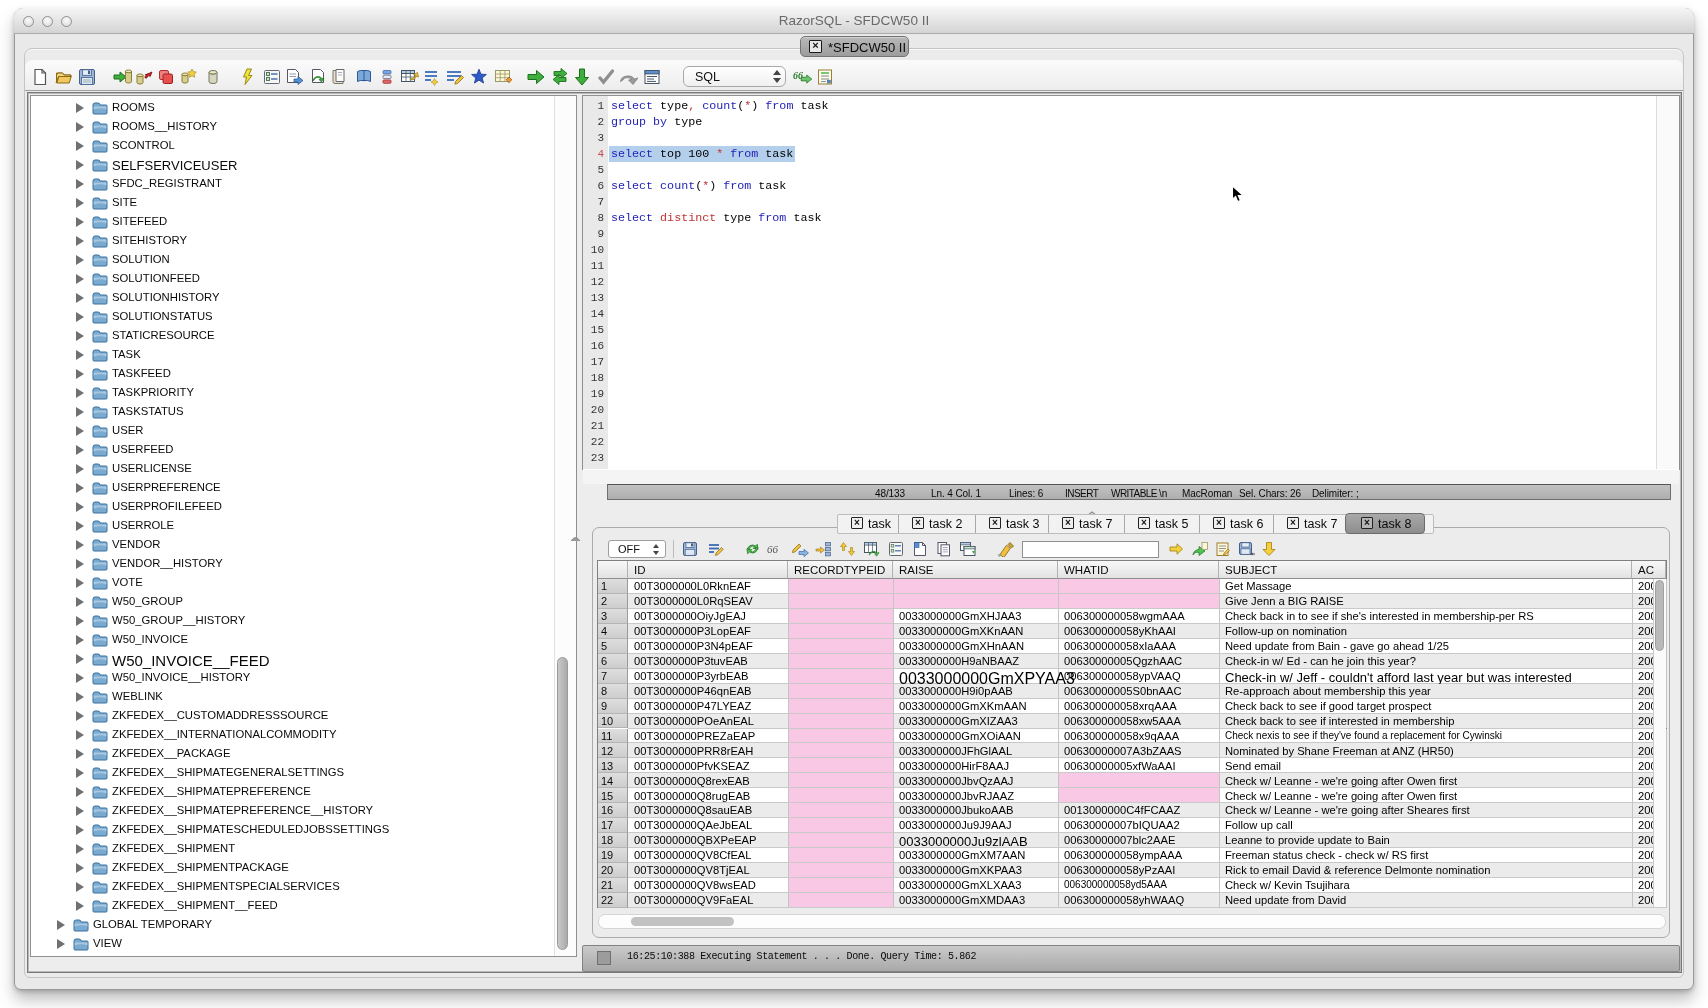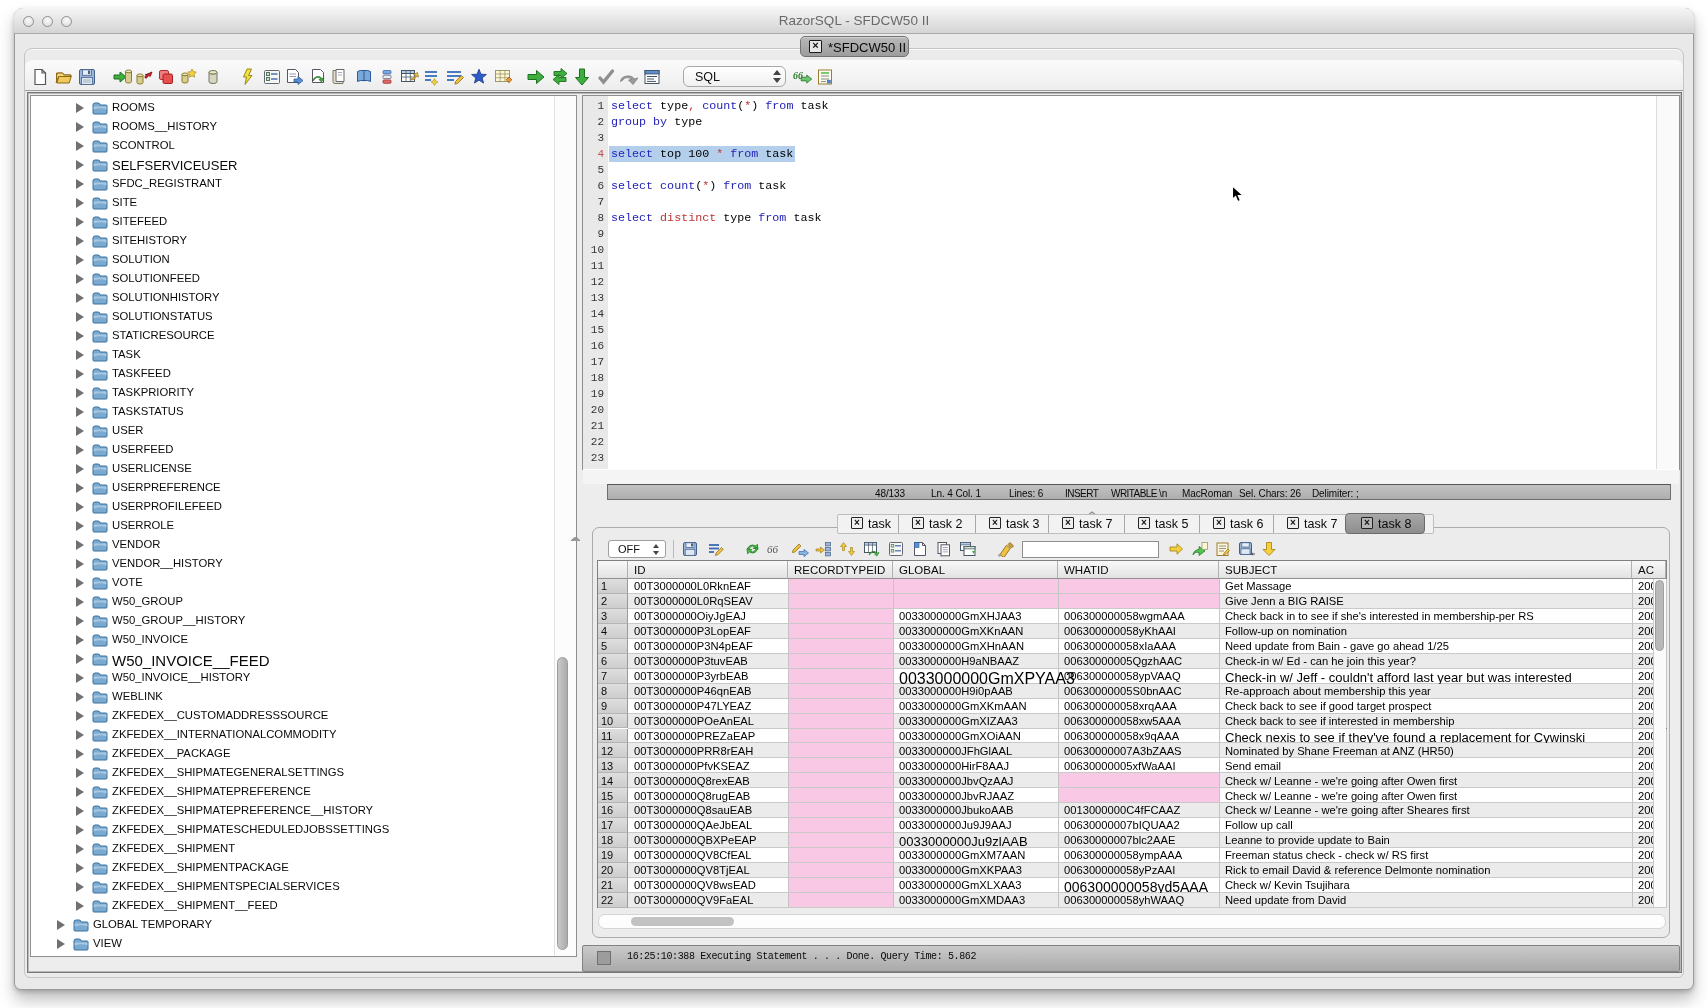--- a/index.html
+++ b/index.html
@@ -611,21 +611,21 @@
 <div style="position:absolute;left:1261px;top:541px;width:16px;height:16px"><svg width="16" height="16" viewBox="0 0 16 16">
       <path d="M5.5 1.5 h5 v7 h3.5 L8 14.5 2 8.5 h3.5 z" fill="#f5d03c" stroke="#a8891a" stroke-width=".9"></path>
     </svg></div>
 <div class="abs" style="left:597px;top:560px;width:1070px;height:348px;background:#fff;border:1px solid #808080"></div>
 <div class="abs" style="left:598px;top:561px;width:30px;height:18px;background:linear-gradient(#f8f8f8,#e2e2e2);border-right:1px solid #b0b0b0;border-bottom:1px solid #8f8f8f"></div>
 <div class="abs" style="left:628px;top:561px;width:160px;height:18px;background:linear-gradient(#f8f8f8,#e2e2e2);border-right:1px solid #b0b0b0;border-bottom:1px solid #8f8f8f"></div>
 <div class="abs" style="left:634px;top:564px;font-size:11.5px;color:#0a0a0a">ID</div>
 <div class="abs" style="left:788px;top:561px;width:105px;height:18px;background:linear-gradient(#f8f8f8,#e2e2e2);border-right:1px solid #b0b0b0;border-bottom:1px solid #8f8f8f"></div>
 <div class="abs" style="left:794px;top:564px;font-size:11.5px;color:#0a0a0a">RECORDTYPEID</div>
 <div class="abs" style="left:893px;top:561px;width:165px;height:18px;background:linear-gradient(#f8f8f8,#e2e2e2);border-right:1px solid #b0b0b0;border-bottom:1px solid #8f8f8f"></div>
-<div class="abs" style="left:899px;top:564px;font-size:11.5px;color:#0a0a0a">GLOBAL</div>
+<div class="abs" style="left:899px;top:564px;font-size:11.5px;color:#0a0a0a">RAISE</div>
 <div class="abs" style="left:1058px;top:561px;width:161px;height:18px;background:linear-gradient(#f8f8f8,#e2e2e2);border-right:1px solid #b0b0b0;border-bottom:1px solid #8f8f8f"></div>
 <div class="abs" style="left:1064px;top:564px;font-size:11.5px;color:#0a0a0a">WHATID</div>
 <div class="abs" style="left:1219px;top:561px;width:413px;height:18px;background:linear-gradient(#f8f8f8,#e2e2e2);border-right:1px solid #b0b0b0;border-bottom:1px solid #8f8f8f"></div>
 <div class="abs" style="left:1225px;top:564px;font-size:11.5px;color:#0a0a0a">SUBJECT</div>
 <div class="abs" style="left:1632px;top:561px;width:34px;height:18px;background:linear-gradient(#f8f8f8,#e2e2e2);border-right:1px solid #b0b0b0;border-bottom:1px solid #8f8f8f"></div>
 <div class="abs" style="left:1638px;top:564px;font-size:11.5px;color:#0a0a0a">AC</div>
 <div class="abs" style="left:628px;top:579.00px;width:1038px;height:14.95px;background:#ffffff"></div>
 <div class="abs" style="left:598px;top:579.00px;width:30px;height:14.95px;background:linear-gradient(#dedede,#cdcdcd);border-right:1px solid #9a9a9a;border-bottom:1px solid #b5b5b5"></div>
 <div class="abs" style="left:601px;top:580.20px;font-size:11px;color:#0a0a0a">1</div>
 <div class="abs" style="left:788px;top:579.00px;width:105px;height:14.95px;background:#f8c8e4"></div>
@@ -792,21 +792,21 @@
 <div class="abs" style="left:788px;top:728.50px;width:1px;height:14.95px;background:#c4c4c4"></div>
 <div class="abs" style="left:893px;top:728.50px;width:1px;height:14.95px;background:#c4c4c4"></div>
 <div class="abs" style="left:1058px;top:728.50px;width:1px;height:14.95px;background:#c4c4c4"></div>
 <div class="abs" style="left:1219px;top:728.50px;width:1px;height:14.95px;background:#c4c4c4"></div>
 <div class="abs" style="left:1632px;top:728.50px;width:1px;height:14.95px;background:#c4c4c4"></div>
 <div class="abs" style="left:1666px;top:728.50px;width:1px;height:14.95px;background:#c4c4c4"></div>
 <div class="abs" style="left:628px;top:742.45px;width:1038px;height:1px;background:#c9c9c9"></div>
 <div class="abs" style="left:634px;top:729.70px;font-size:11.2px;color:#000;white-space:nowrap">00T3000000PREZaEAP</div>
 <div class="abs" style="left:899px;top:729.70px;font-size:11.2px;color:#000;white-space:nowrap">0033000000GmXOiAAN</div>
 <div class="abs" style="left:1064px;top:729.70px;font-size:11.2px;color:#000;white-space:nowrap">006300000058x9qAAA</div>
-<div class="abs" style="left:1225px;top:729.70px;font-size:13px;color:#000;white-space:nowrap">Check nexis to see if they've found a replacement for Cywinski</div>
+<div class="abs" style="left:1225px;top:729.70px;font-size:10px;color:#000;white-space:nowrap">Check nexis to see if they've found a replacement for Cywinski</div>
 <div class="abs" style="left:1638px;top:729.70px;font-size:11.2px;color:#000;white-space:nowrap">200</div>
 <div class="abs" style="left:628px;top:743.45px;width:1038px;height:14.95px;background:#ebebeb"></div>
 <div class="abs" style="left:598px;top:743.45px;width:30px;height:14.95px;background:linear-gradient(#dedede,#cdcdcd);border-right:1px solid #9a9a9a;border-bottom:1px solid #b5b5b5"></div>
 <div class="abs" style="left:601px;top:744.65px;font-size:11px;color:#0a0a0a">12</div>
 <div class="abs" style="left:788px;top:743.45px;width:105px;height:14.95px;background:#f8c8e4"></div>
 <div class="abs" style="left:788px;top:743.45px;width:1px;height:14.95px;background:#c4c4c4"></div>
 <div class="abs" style="left:893px;top:743.45px;width:1px;height:14.95px;background:#c4c4c4"></div>
 <div class="abs" style="left:1058px;top:743.45px;width:1px;height:14.95px;background:#c4c4c4"></div>
 <div class="abs" style="left:1219px;top:743.45px;width:1px;height:14.95px;background:#c4c4c4"></div>
 <div class="abs" style="left:1632px;top:743.45px;width:1px;height:14.95px;background:#c4c4c4"></div>
@@ -951,21 +951,21 @@
 <div class="abs" style="left:788px;top:878.00px;width:105px;height:14.95px;background:#f8c8e4"></div>
 <div class="abs" style="left:788px;top:878.00px;width:1px;height:14.95px;background:#c4c4c4"></div>
 <div class="abs" style="left:893px;top:878.00px;width:1px;height:14.95px;background:#c4c4c4"></div>
 <div class="abs" style="left:1058px;top:878.00px;width:1px;height:14.95px;background:#c4c4c4"></div>
 <div class="abs" style="left:1219px;top:878.00px;width:1px;height:14.95px;background:#c4c4c4"></div>
 <div class="abs" style="left:1632px;top:878.00px;width:1px;height:14.95px;background:#c4c4c4"></div>
 <div class="abs" style="left:1666px;top:878.00px;width:1px;height:14.95px;background:#c4c4c4"></div>
 <div class="abs" style="left:628px;top:891.95px;width:1038px;height:1px;background:#c9c9c9"></div>
 <div class="abs" style="left:634px;top:879.20px;font-size:11.2px;color:#000;white-space:nowrap">00T3000000QV8wsEAD</div>
 <div class="abs" style="left:899px;top:879.20px;font-size:11.2px;color:#000;white-space:nowrap">0033000000GmXLXAA3</div>
-<div class="abs" style="left:1064px;top:879.20px;font-size:14px;color:#000;white-space:nowrap">006300000058yd5AAA</div>
+<div class="abs" style="left:1064px;top:879.20px;font-size:10px;color:#000;white-space:nowrap">006300000058yd5AAA</div>
 <div class="abs" style="left:1225px;top:879.20px;font-size:11.2px;color:#000;white-space:nowrap">Check w/ Kevin Tsujihara</div>
 <div class="abs" style="left:1638px;top:879.20px;font-size:11.2px;color:#000;white-space:nowrap">200</div>
 <div class="abs" style="left:628px;top:892.95px;width:1038px;height:14.95px;background:#ebebeb"></div>
 <div class="abs" style="left:598px;top:892.95px;width:30px;height:14.95px;background:linear-gradient(#dedede,#cdcdcd);border-right:1px solid #9a9a9a;border-bottom:1px solid #b5b5b5"></div>
 <div class="abs" style="left:601px;top:894.15px;font-size:11px;color:#0a0a0a">22</div>
 <div class="abs" style="left:788px;top:892.95px;width:105px;height:14.95px;background:#f8c8e4"></div>
 <div class="abs" style="left:788px;top:892.95px;width:1px;height:14.95px;background:#c4c4c4"></div>
 <div class="abs" style="left:893px;top:892.95px;width:1px;height:14.95px;background:#c4c4c4"></div>
 <div class="abs" style="left:1058px;top:892.95px;width:1px;height:14.95px;background:#c4c4c4"></div>
 <div class="abs" style="left:1219px;top:892.95px;width:1px;height:14.95px;background:#c4c4c4"></div>

